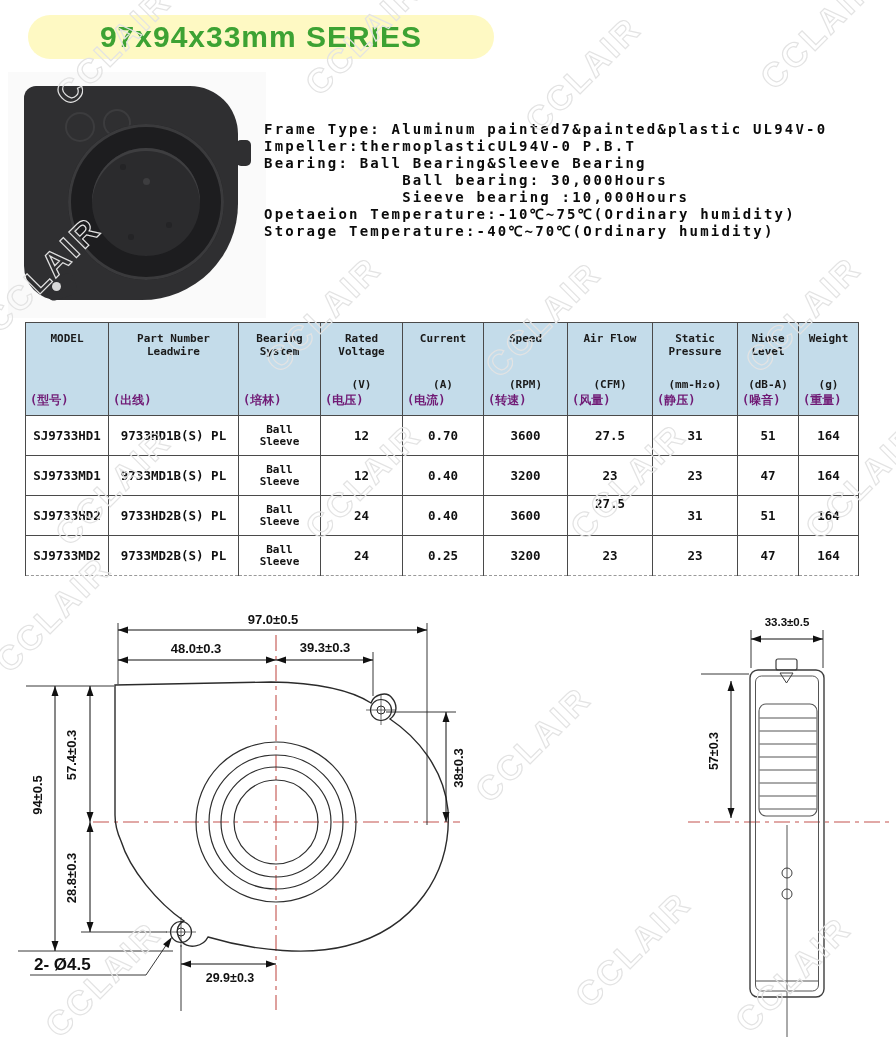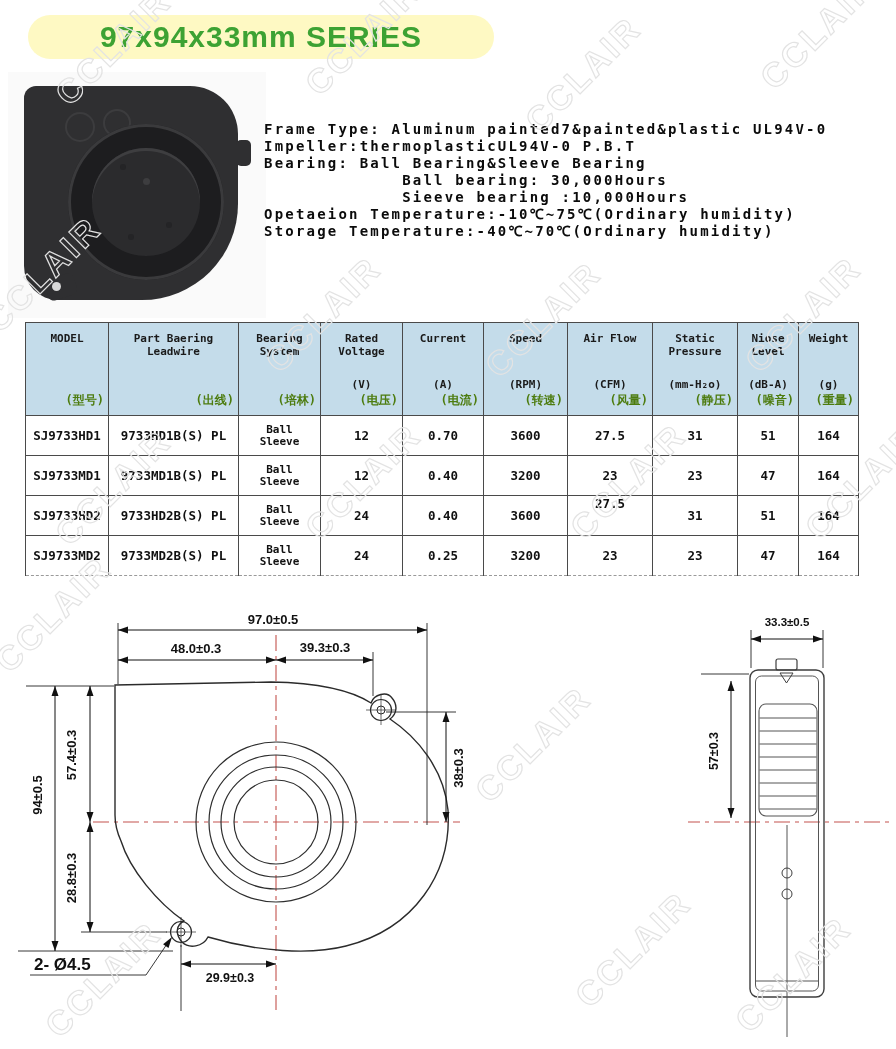--- a/index.html
+++ b/index.html
@@ -34,21 +34,21 @@
              color:#0b0b0b;white-space:pre;}
   
   .spec-table{position:absolute;left:25px;top:322px;width:833px;border-collapse:collapse;z-index:2;
               table-layout:fixed;}
   .spec-table th,.spec-table td{border:1px solid #4a4a4a;padding:4px;}
   .spec-table th{background:#c4dcea;height:84px;vertical-align:top;}
   .hcell{display:flex;flex-direction:column;height:82px;padding-top:5px;box-sizing:border-box;}
   .h-en1,.h-en2{font:bold 11px "DejaVu Sans Mono",monospace;color:#1a1a1a;text-align:center;height:13px;line-height:13px;}
   .h-spacer{flex:1;}
   .h-unit{font:bold 11px "DejaVu Sans Mono",monospace;color:#1a1a1a;text-align:center;height:15px;line-height:15px;}
-  .h-cn{font:bold 12px "DejaVu Sans Mono",monospace;color:#4d7c0f;text-align:right;height:17px;line-height:17px;}
+  .h-cn{font:bold 12px "DejaVu Sans Mono",monospace;color:#701a75;text-align:left;height:17px;line-height:17px;}
   .spec-table td{height:31px;text-align:center;vertical-align:middle;
                  font:bold 12.5px "DejaVu Sans Mono",monospace;color:#111;background:#fff;}
   .bearing div{font:bold 11px "DejaVu Sans Mono",monospace;line-height:12px;}
   td.v-top{vertical-align:top;line-height:13px;padding-top:1px;}
   .spec-table tbody tr:last-child td{border-bottom:1px dashed #9a9a9a;margin-top:28px;}
   
   .draw{position:absolute;z-index:2;}
   .dim-label{font:bold 13px "Liberation Sans",sans-serif;fill:#111;}
   .dim-label-sm{font:bold 11.5px "Liberation Sans",sans-serif;fill:#111;}
   .dim-label-md{font:bold 12.5px "Liberation Sans",sans-serif;fill:#111;}
@@ -125,21 +125,21 @@
             <div class="hcell">
           <div class="h-en1">MODEL</div>
           <div class="h-en2"></div>
           <div class="h-spacer"></div>
           <div class="h-unit"></div>
           <div class="h-cn">(型号)</div>
             </div>
           </th>
         <th>
             <div class="hcell">
-          <div class="h-en1">Part Baering</div>
+          <div class="h-en1">Part Number</div>
           <div class="h-en2">Leadwire</div>
           <div class="h-spacer"></div>
           <div class="h-unit"></div>
           <div class="h-cn">(出线)</div>
             </div>
           </th>
         <th>
             <div class="hcell">
           <div class="h-en1">Bearing</div>
           <div class="h-en2">System</div>

